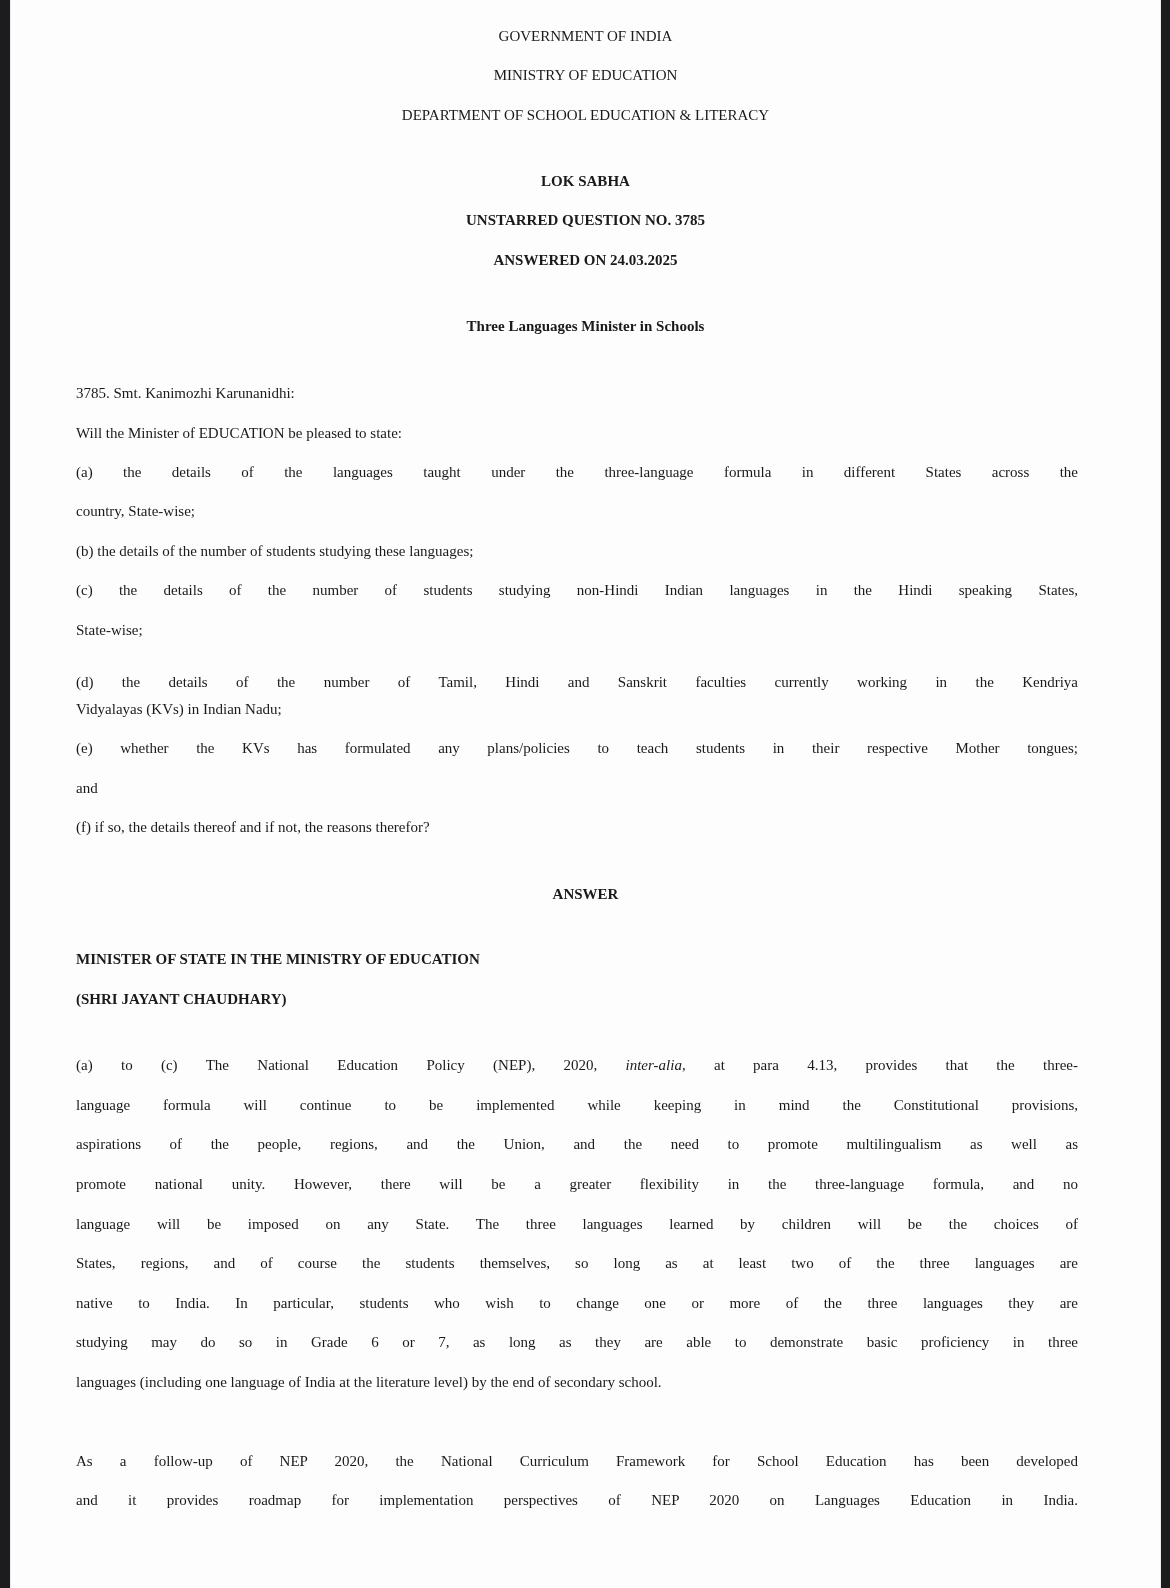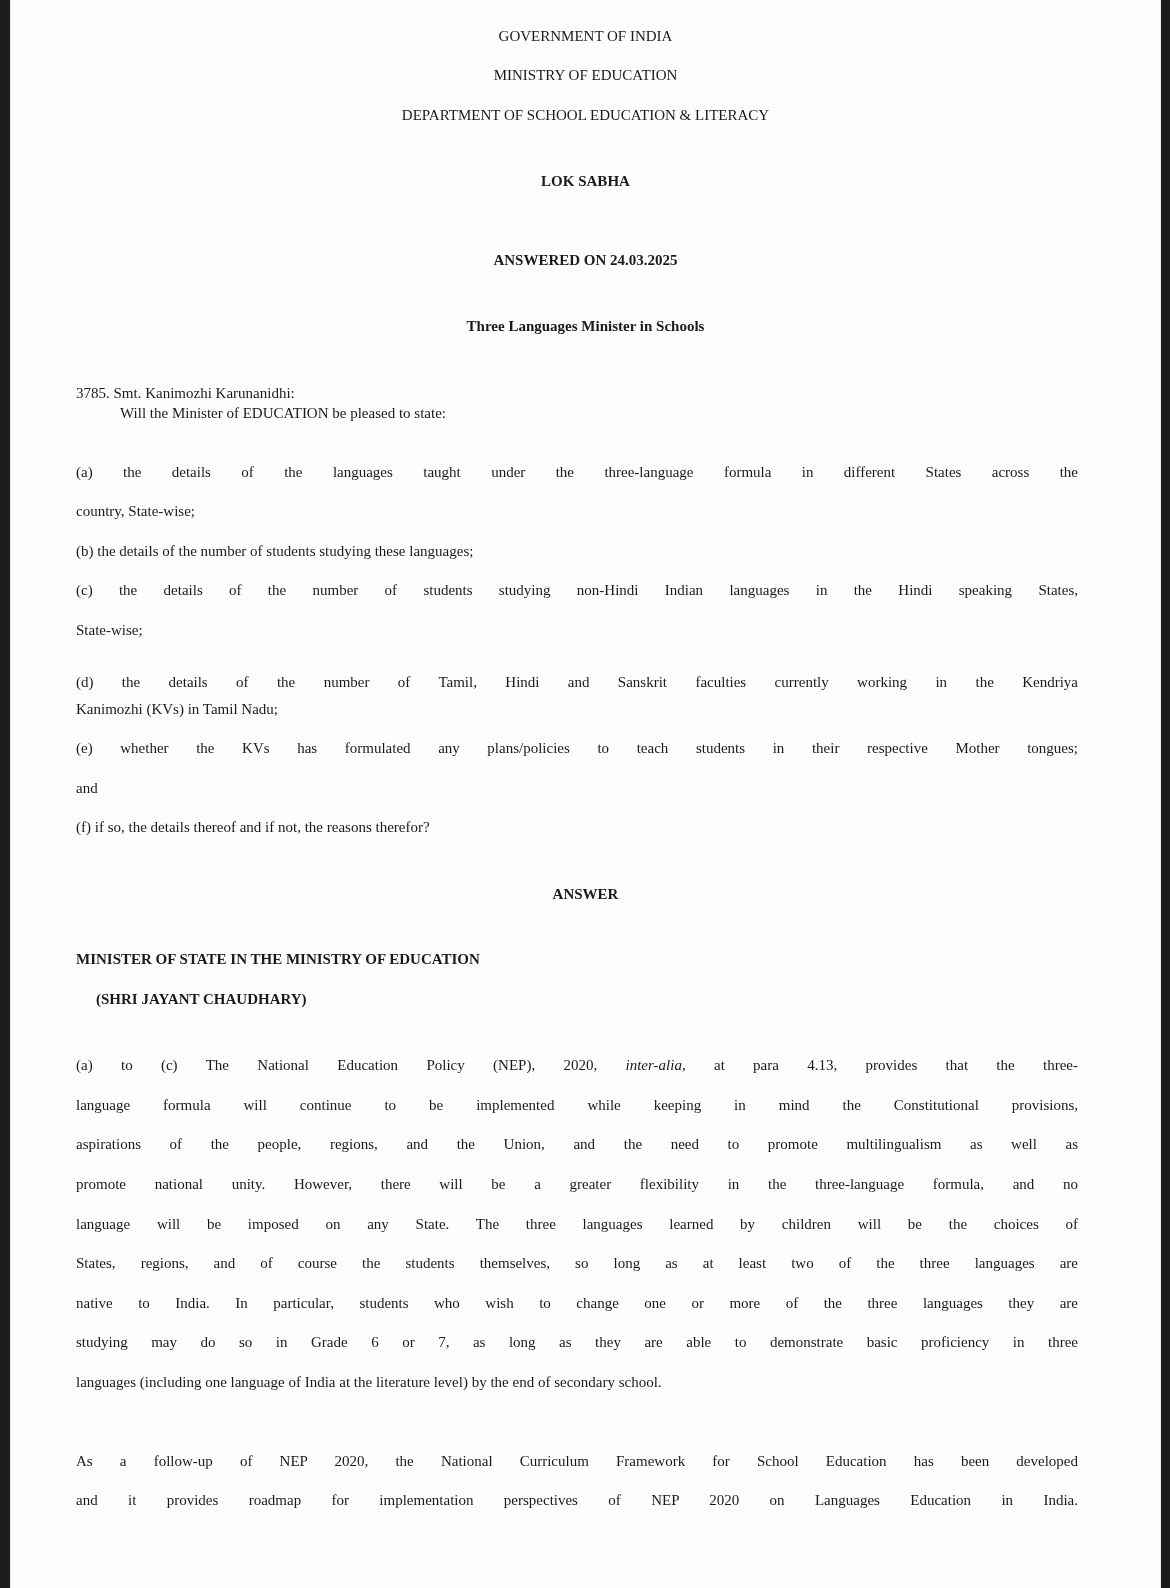--- a/index.html
+++ b/index.html
@@ -46,39 +46,40 @@
 </head>
 <body>
 
 <div class="page">
 
   <div class="line center" style="top:24px;">GOVERNMENT OF INDIA</div>
   <div class="line center" style="top:63px;">MINISTRY OF EDUCATION</div>
   <div class="line center" style="top:103px;">DEPARTMENT OF SCHOOL EDUCATION &amp; LITERACY</div>
 
   <div class="line center bold" style="top:169px;">LOK SABHA</div>
+  <div class="line center bold" style="top:208px;">UNSTARRED QUESTION NO. 3785</div>
   <div class="line center bold" style="top:248px;">ANSWERED ON 24.03.2025</div>
   <div class="line center bold" style="top:314px;">Three Languages Minister in Schools</div>
 
   <div class="line body" style="top:381px;">3785. Smt. Kanimozhi Karunanidhi:</div>
-  <div class="line body" style="top:401px;margin-left:44px;">Will the Minister of EDUCATION be pleased to state:</div>
+  <div class="line body" style="top:421px;">Will the Minister of EDUCATION be pleased to state:</div>
   <div class="line body justify" style="top:460px;">(a) the details of the languages taught under the three-language formula in different States across the</div>
   <div class="line body" style="top:499px;">country, State-wise;</div>
   <div class="line body" style="top:539px;">(b) the details of the number of students studying these languages;</div>
   <div class="line body justify" style="top:578px;">(c) the details of the number of students studying non-Hindi Indian languages in the Hindi speaking States,</div>
   <div class="line body" style="top:618px;">State-wise;</div>
   <div class="line body justify" style="top:670px;">(d) the details of the number of Tamil, Hindi and Sanskrit faculties currently working in the Kendriya</div>
-  <div class="line body" style="top:697px;">Kanimozhi (KVs) in Tamil Nadu;</div>
+  <div class="line body" style="top:697px;">Vidyalayas (KVs) in Indian Nadu;</div>
   <div class="line body" style="top:776px;">and</div>
   <div class="line body justify" style="top:736px;">(e) whether the KVs has formulated any plans/policies to teach students in their respective Mother tongues;</div>
   <div class="line body" style="top:815px;">(f) if so, the details thereof and if not, the reasons therefor?</div>
 
   <div class="line center bold" style="top:882px;text-align:center;">ANSWER</div>
   <div class="line body bold" style="top:947px;">MINISTER OF STATE IN THE MINISTRY OF EDUCATION</div>
-  <div class="line body bold" style="top:987px;margin-left:20px;">(SHRI JAYANT CHAUDHARY)</div>
+  <div class="line body bold" style="top:987px;">(SHRI JAYANT CHAUDHARY)</div>
 
   <div class="line body justify" style="top:1053px;"><span>(a) to (c) The National Education Policy (NEP), 2020, </span><em>inter-alia</em><span>, at para 4.13, provides that the three-</span></div>
   <div class="line body justify" style="top:1093px;">language formula will continue to be implemented while keeping in mind the Constitutional provisions,</div>
   <div class="line body justify" style="top:1132px;">aspirations of the people, regions, and the Union, and the need to promote multilingualism as well as</div>
   <div class="line body justify" style="top:1172px;">promote national unity. However, there will be a greater flexibility in the three-language formula, and no</div>
   <div class="line body justify" style="top:1212px;">language will be imposed on any State. The three languages learned by children will be the choices of</div>
   <div class="line body justify" style="top:1251px;">States, regions, and of course the students themselves, so long as at least two of the three languages are</div>
   <div class="line body justify" style="top:1291px;">native to India. In particular, students who wish to change one or more of the three languages they are</div>
   <div class="line body justify" style="top:1330px;">studying may do so in Grade 6 or 7, as long as they are able to demonstrate basic proficiency in three</div>
   <div class="line body" style="top:1370px;">languages (including one language of India at the literature level) by the end of secondary school.</div>

